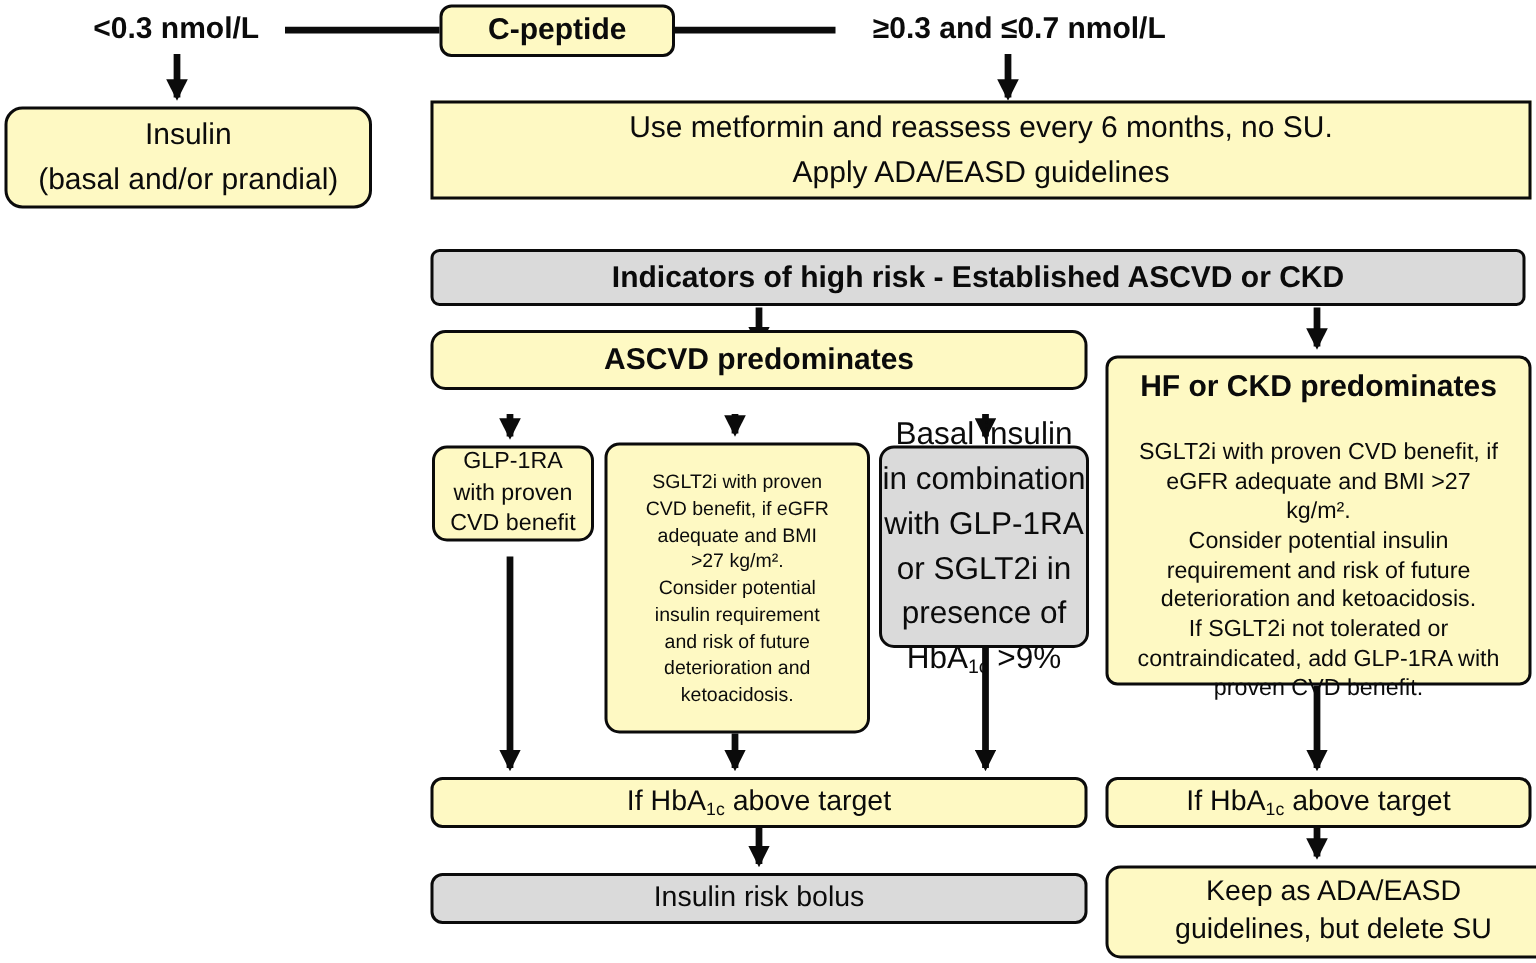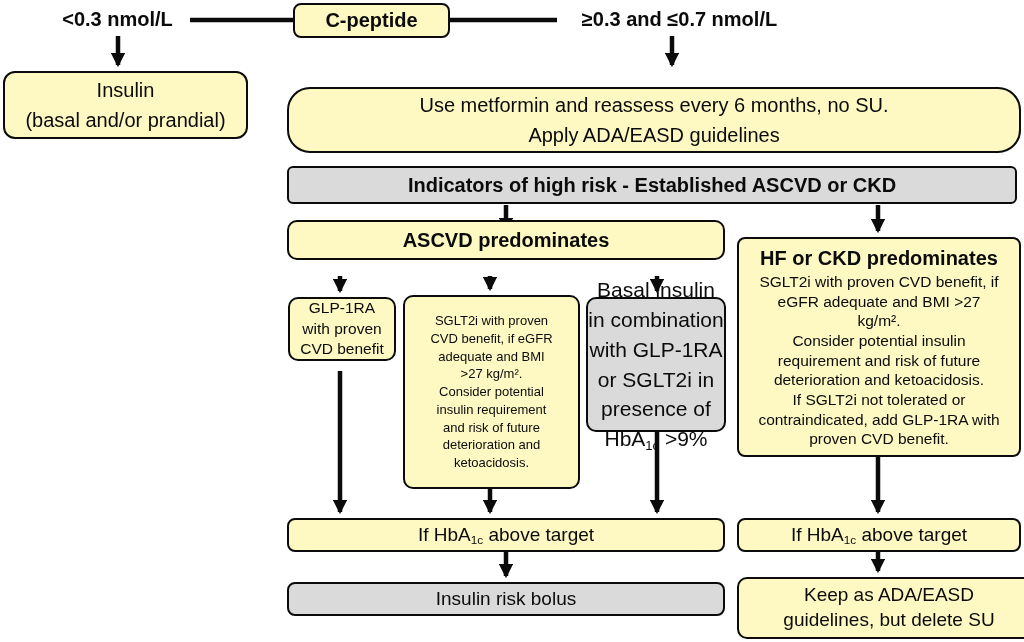--- a/index.html
+++ b/index.html
@@ -37,26 +37,26 @@
     font-weight: bold;
     font-size: 20px;
   }
   sub { font-size: 0.62em; line-height: 0; vertical-align: -0.28em; }
 
   .lbl-low   { left: 40px;  top: 5px;  width: 155px; height: 28px; }
   .n-cpeptide{ left: 293px; top: 3px;  width: 157px; height: 35px; border-radius: 8px; font-weight: bold; font-size: 20px; }
   .lbl-high  { left: 557px; top: 5px;  width: 245px; height: 28px; }
 
   .n-insulin   { left: 3px;   top: 71px; width: 245px; height: 68px; font-size: 20px; line-height: 1.5; border-radius: 12px; }
-  .n-metformin { left: 287px; top: 87px; width: 734px; height: 66px; font-size: 20px; line-height: 1.5; border-radius: 23px; }
+  .n-metformin { left: 287px; top: 67px; width: 734px; height: 66px; font-size: 20px; line-height: 1.5; border-radius: 0; }
 
   .n-indicators{ left: 287px; top: 166px; width: 730px; height: 38px; font-weight: bold; font-size: 20px; border-radius: 6px; }
 
   .n-ascvd { left: 287px; top: 220px; width: 438px; height: 40px; font-weight: bold; font-size: 20px; }
-  .n-hf    { left: 737px; top: 237px; width: 284px; height: 220px; padding: 8px 19px; justify-content: flex-start; gap: 2px; border-radius: 8px; }
+  .n-hf    { left: 737px; top: 237px; width: 284px; height: 220px; padding: 8px 19px; justify-content: flex-start; gap: 22px; border-radius: 8px; }
   .hf-title{ font-weight: bold; font-size: 20px; }
   .hf-body { font-size: 15.5px; line-height: 1.27; }
 
   .n-glp   { left: 288px; top: 297px; width: 108px; height: 64px;  font-size: 15.5px; line-height: 1.35; }
   .n-sglt  { left: 403px; top: 295px; width: 177px; height: 194px; font-size: 13px; line-height: 1.37; }
   .n-basal { left: 586px; top: 297px; width: 140px; height: 135px; font-size: 21px; line-height: 1.42; }
 
   .n-target-left  { left: 287px; top: 518px; width: 438px; height: 34px; font-size: 19px; border-radius: 8px; }
   .n-bolus        { left: 287px; top: 582px; width: 438px; height: 34px; font-size: 19px; border-radius: 8px; }
   .n-target-right { left: 737px; top: 518px; width: 284px; height: 34px; font-size: 19px; border-radius: 8px; }

